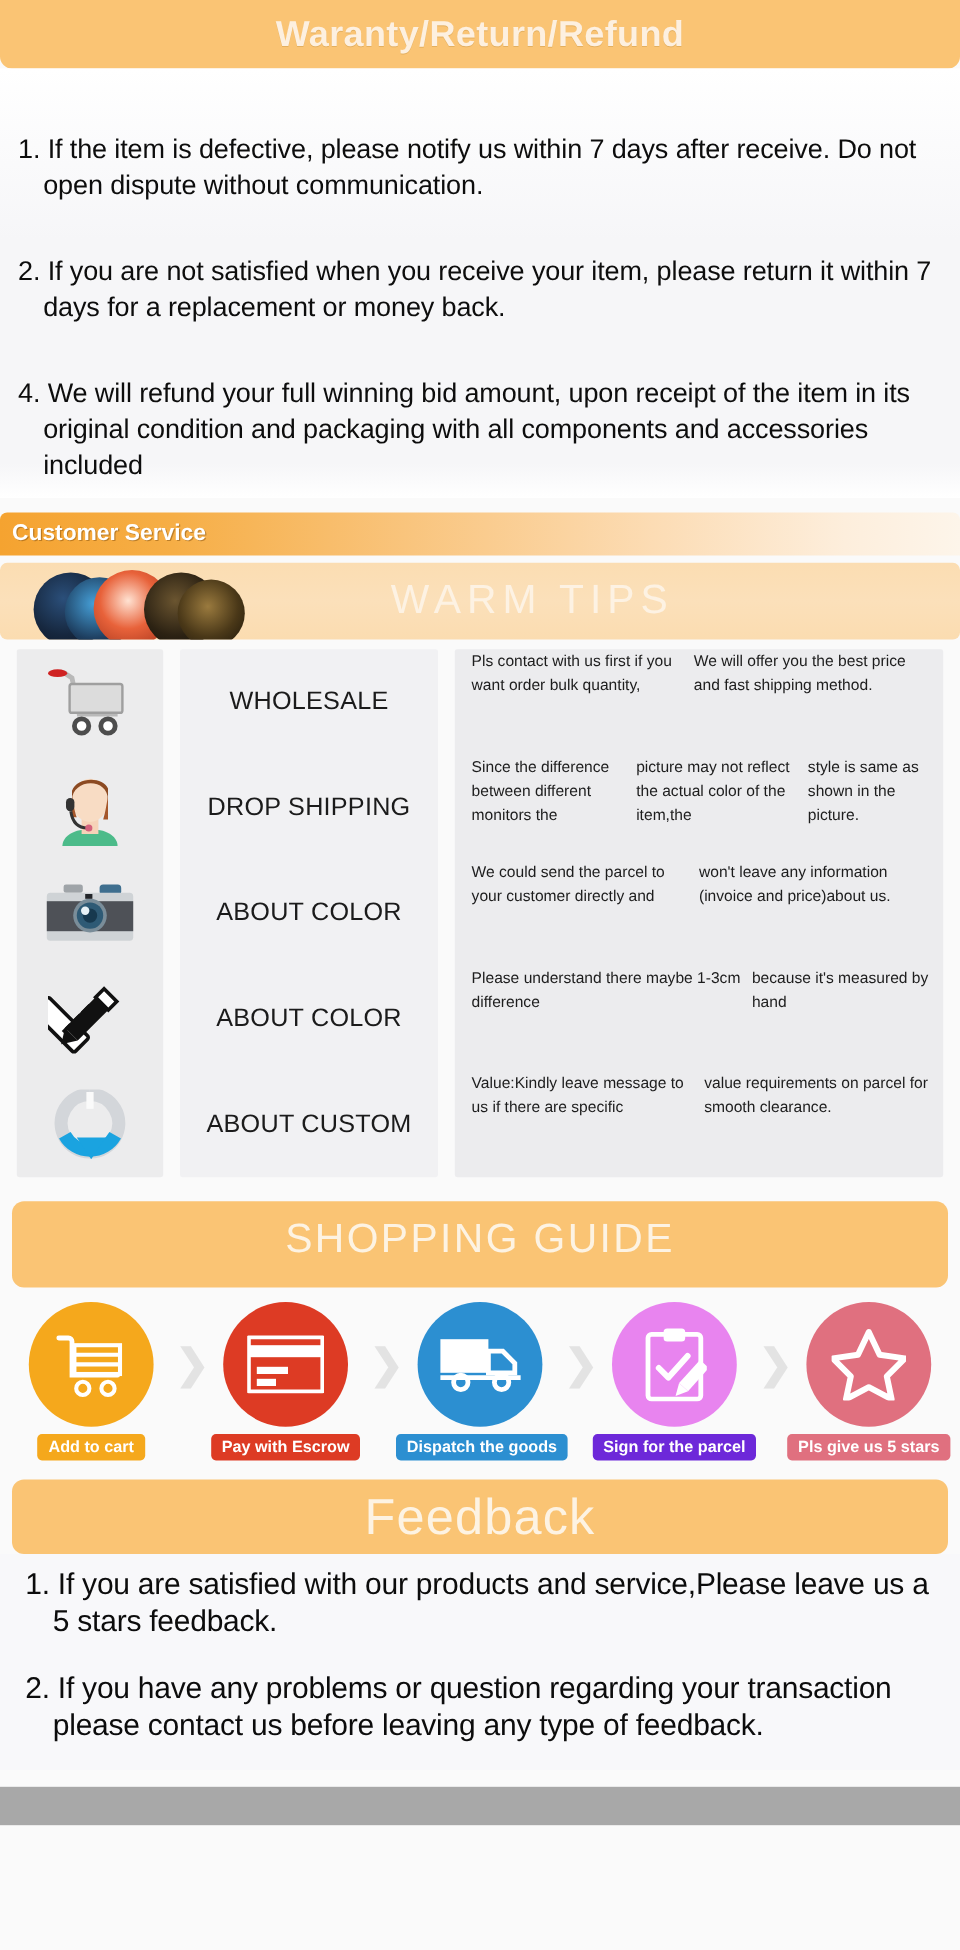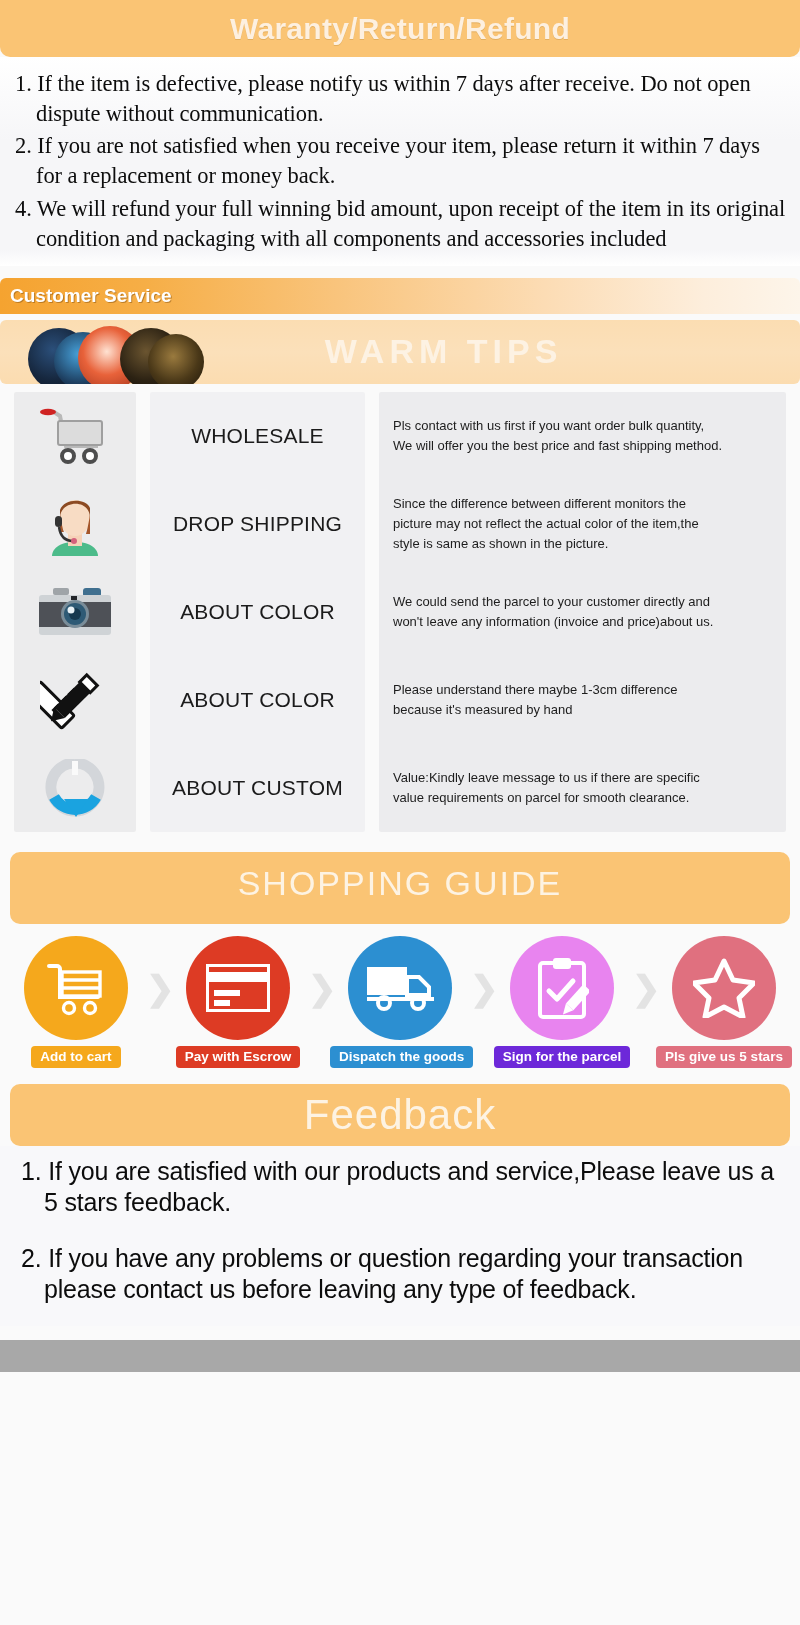--- a/index.html
+++ b/index.html
@@ -38,25 +38,26 @@
 
   .warranty-body {
     padding: 12px 10px 10px 10px;
     background: linear-gradient(180deg,#ffffff 0%, #f6f6f8 40%, #f6f6f8 92%, #ffffff 100%);
   }
   .wlist { list-style: none; }
   .wlist li {
     font-size: 22.5px;
     line-height: 1.34;
     color: #0d0d0d;
-    font-family: Liberation Serif, serif;
+    font-family: Liberation Sans, sans-serif;
     padding-left: 26px;
     text-indent: -21px;
     margin-bottom: 2px;
     letter-spacing: -0.1px;
+    margin-top: 41px;
   }
 
   
   .cs-strip {
     margin-top: 12px;
     height: 36px;
     border-radius: 6px 6px 0 0;
     background: linear-gradient(90deg,#f5a330 0%, #f6ae46 18%, #f9c47c 42%, #fcdcb4 68%, #fdeedc 88%, #fdf5ea 100%);
     display: flex;
     align-items: center;
@@ -93,21 +94,21 @@
     position: absolute;
     border-radius: 50%;
     bottom: -6px;
   }
   .warm-title {
     flex: 1;
     text-align: center;
     font-size: 34px;
     letter-spacing: 5px;
     color: #fdf2e3;
-    font-weight: 700;
+    font-weight: 400;
     padding-right: 116px;
   }
 
   
   .tips {
     display: flex;
     gap: 14px;
     padding: 8px 14px 10px 14px;
   }
   .tips-col-icons { width: 122px; flex: none; background: #ececed; border-radius: 2px; }
@@ -119,21 +120,21 @@
     display: flex; align-items: center; justify-content: center;
   }
   .name-cell {
     height: 88px;
     display: flex; align-items: center; justify-content: center;
     font-size: 21px; color: #1b1b1b; letter-spacing: .2px;
     text-align: center;
   }
   .desc-cell {
     height: 88px;
-    display: flex; flex-direction: column; justify-content: center;
+    display: flex; flex-direction: row; justify-content: center;
     padding: 0 12px 0 14px;
     font-size: 13px; line-height: 1.55; color: #1d1d1d;
   }
 
   
   .guide-head {
     margin: 10px 10px 0 10px;
     height: 72px; line-height: 62px;
     font-size: 34px; letter-spacing: 2px;
     font-weight: 400;

